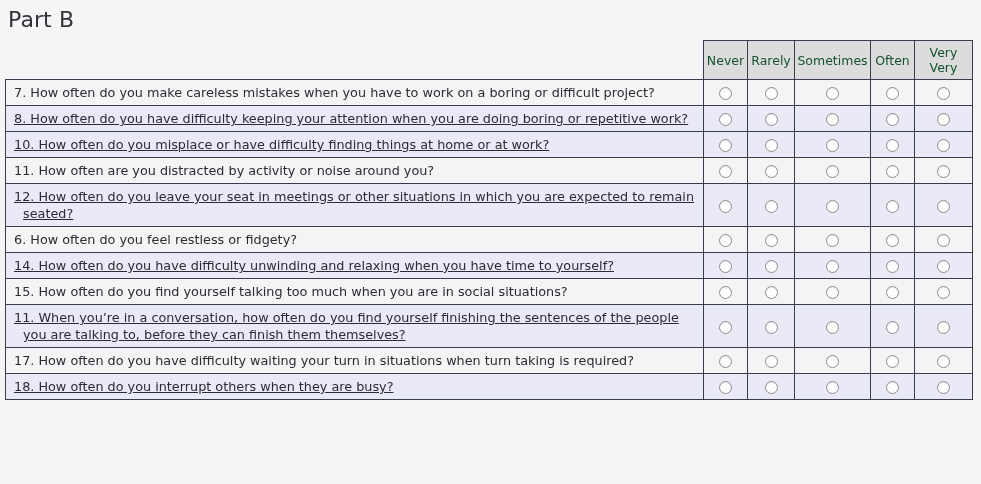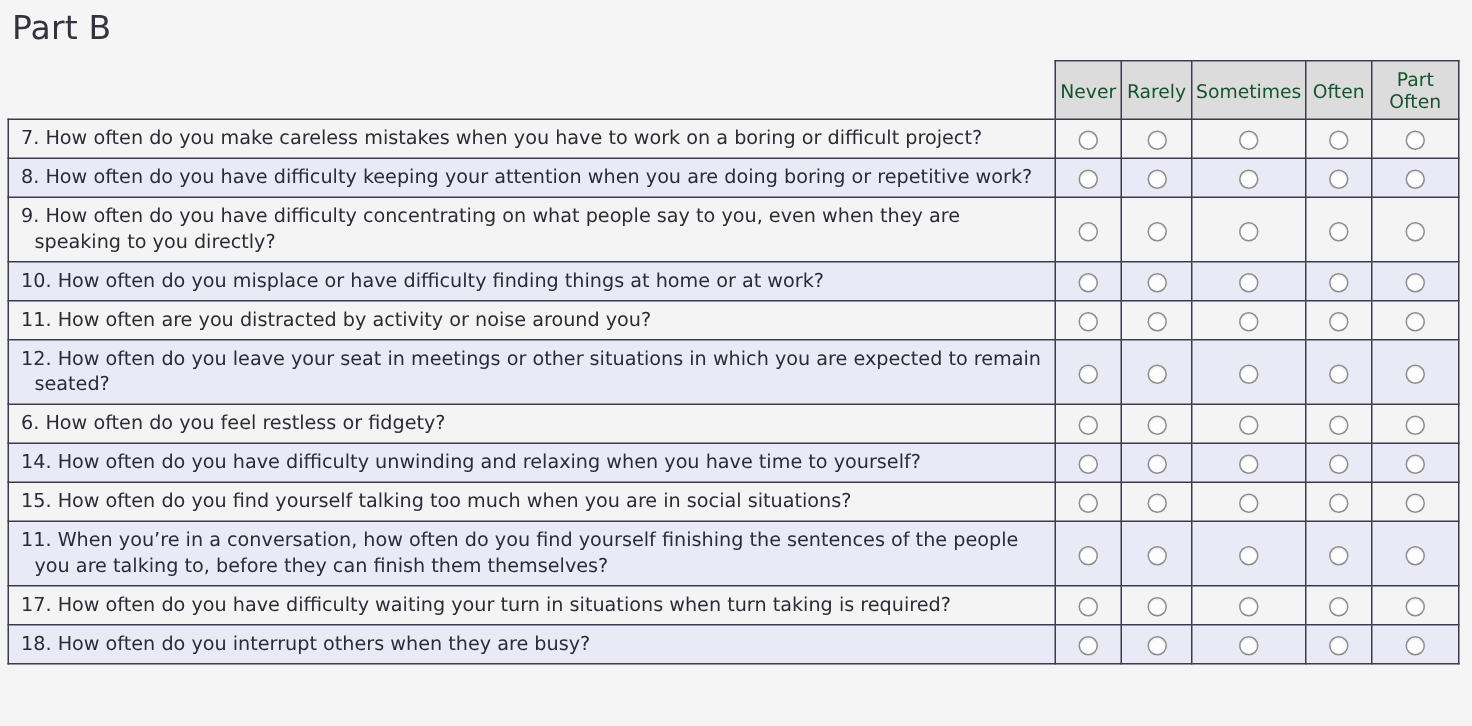--- a/index.html
+++ b/index.html
@@ -81,21 +81,21 @@
     background: #f4f4f4;
     padding: 4px 6px 4px 8px;
     text-indent: -9px;
     padding-left: 17px;
     line-height: 17px;
     font-size: 12.8px;
     color: #2b2b35;
     text-align: left;
   }
   tr.alt td { background: #eaeaf7; }
-  tr.alt td.q-cell { background: #eaeaf7; }
+  tr.alt td.q-cell { background: #eaeaf7; text-decoration: underline; }
 
   td.opt-cell {
     background: #f4f4f4;
     text-align: center;
     padding: 3px 0;
   }
 
   .radio {
     display: inline-block;
     width: 11px;
@@ -124,48 +124,40 @@
       <col class="c-often">
       <col class="c-vo">
     </colgroup>
     <thead>
       <tr>
         <th class="h-spacer"></th>
         <th>Never</th>
         <th>Rarely</th>
         <th>Sometimes</th>
         <th>Often</th>
-        <th>Part Often</th>
+        <th>Very Very</th>
       </tr>
     </thead>
     <tbody id="survey-body">
         <tr>
           <td class="q-cell">7. How often do you make careless mistakes when you have to work on a boring or difficult project?</td>
           <td class="opt-cell"><span class="radio"></span></td>
           <td class="opt-cell"><span class="radio"></span></td>
           <td class="opt-cell"><span class="radio"></span></td>
           <td class="opt-cell"><span class="radio"></span></td>
           <td class="opt-cell"><span class="radio"></span></td>
         </tr>
         <tr class="alt">
           <td class="q-cell">8. How often do you have difficulty keeping your attention when you are doing boring or repetitive work?</td>
           <td class="opt-cell"><span class="radio"></span></td>
           <td class="opt-cell"><span class="radio"></span></td>
           <td class="opt-cell"><span class="radio"></span></td>
           <td class="opt-cell"><span class="radio"></span></td>
           <td class="opt-cell"><span class="radio"></span></td>
         </tr>
-        <tr>
-          <td class="q-cell">9. How often do you have difficulty concentrating on what people say to you, even when they are speaking to you directly?</td>
-          <td class="opt-cell"><span class="radio"></span></td>
-          <td class="opt-cell"><span class="radio"></span></td>
-          <td class="opt-cell"><span class="radio"></span></td>
-          <td class="opt-cell"><span class="radio"></span></td>
-          <td class="opt-cell"><span class="radio"></span></td>
-        </tr>
         <tr class="alt">
           <td class="q-cell">10. How often do you misplace or have difficulty finding things at home or at work?</td>
           <td class="opt-cell"><span class="radio"></span></td>
           <td class="opt-cell"><span class="radio"></span></td>
           <td class="opt-cell"><span class="radio"></span></td>
           <td class="opt-cell"><span class="radio"></span></td>
           <td class="opt-cell"><span class="radio"></span></td>
         </tr>
         <tr>
           <td class="q-cell">11. How often are you distracted by activity or noise around you?</td>

